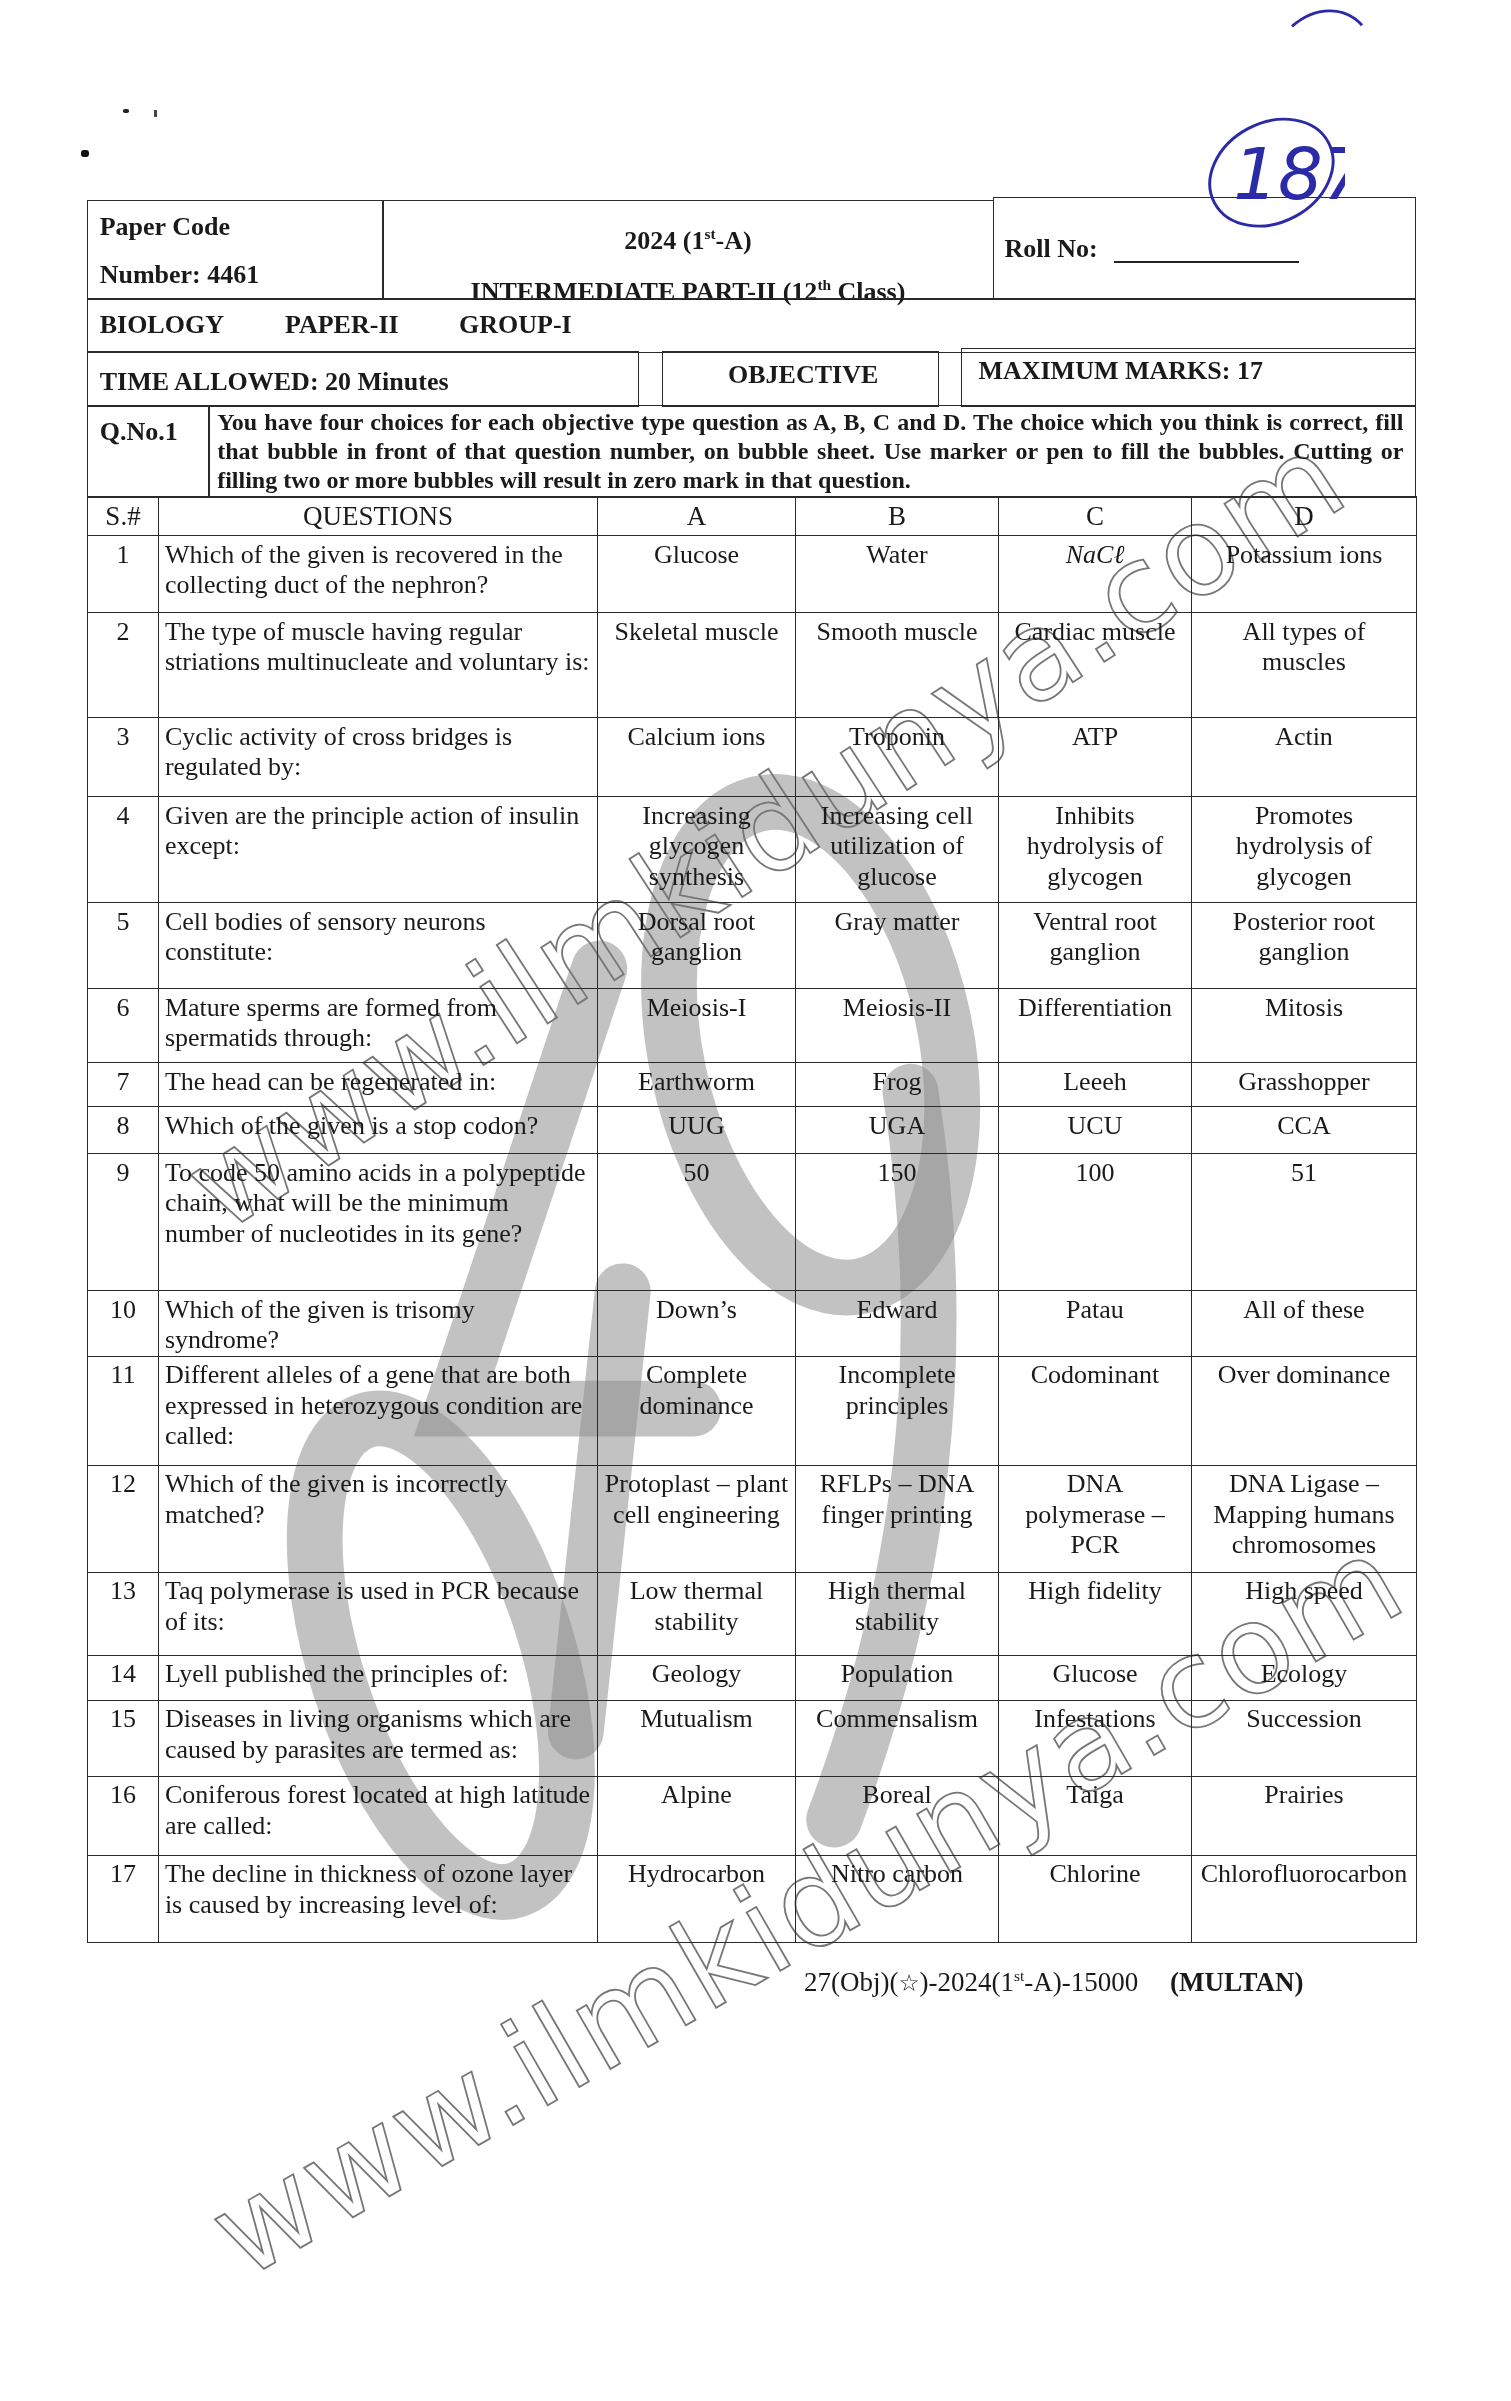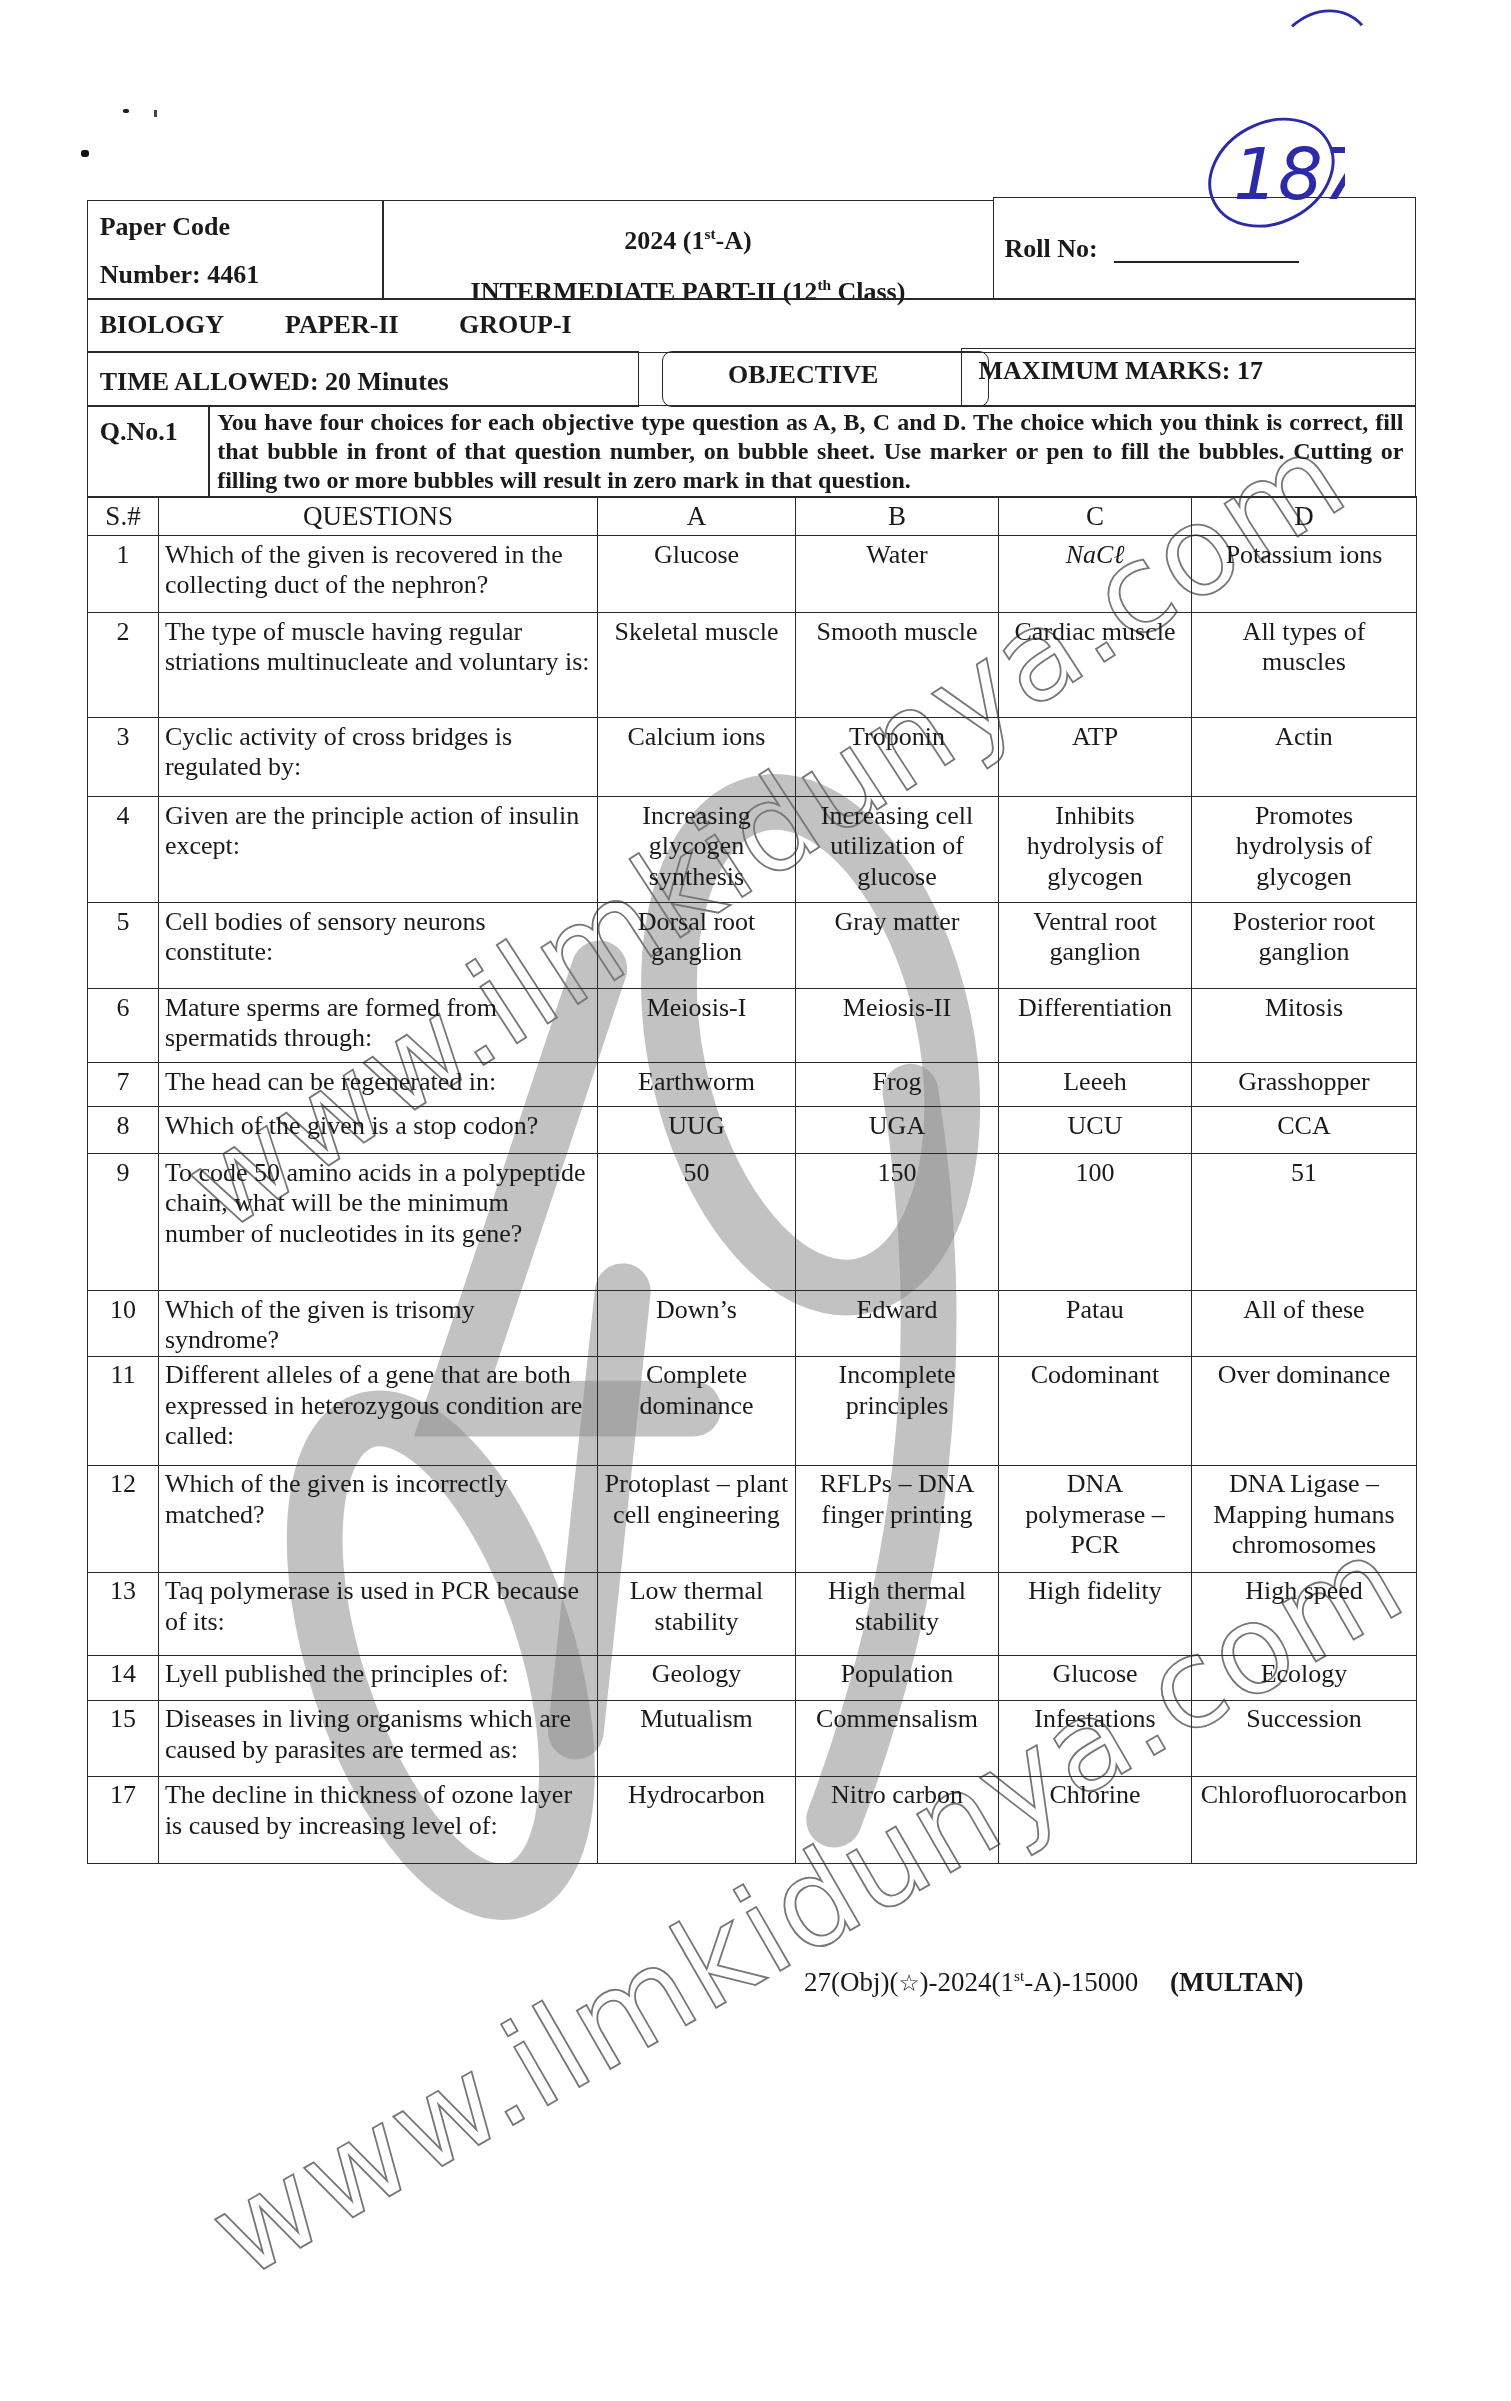--- a/index.html
+++ b/index.html
@@ -94,21 +94,21 @@
 
   <div class="cell" style="left:87px; top:298px; width:1329px; height:55px;">
     <div class="abs txt bold" style="left:11.7px; top:10.6px;">BIOLOGY</div>
     <div class="abs txt bold" style="left:197px; top:10.6px;">PAPER-II</div>
     <div class="abs txt bold" style="left:371px; top:10.6px;">GROUP-I</div>
   </div>
 
   <div class="cell" style="left:87px; top:351px; width:552px; height:56px;text-decoration:underline;">
     <div class="abs txt bold" style="left:11.7px; top:15.3px;">TIME ALLOWED: 20 Minutes</div>
   </div>
-  <div class="cell" style="left:662px; top:351px; width:327px; height:56px;border-radius:10px;">
+  <div class="cell" style="left:662px; top:351px; width:277px; height:56px;">
     <div class="abs txt bold" style="left:65px; top:8.2px;">OBJECTIVE</div>
   </div>
   <div class="cell" style="left:961px; top:348px; width:455px; height:59px;">
     <div class="abs txt bold" style="left:16.4px; top:7px;">MAXIMUM MARKS: 17</div>
   </div>
 
   <div class="cell" style="left:87px; top:405px; width:123px; height:93px;">
     <div class="abs txt bold" style="left:11.7px; top:10.6px;">Q.No.1</div>
   </div>
   <div class="cell" style="left:208px; top:405px; width:1208px; height:93px;">
@@ -248,20 +248,28 @@
         <td class="opt">Ecology</td>
       </tr>
       <tr style="height:76px;">
         <td class="sn">15</td>
         <td class="q">Diseases in living organisms which are caused by parasites are termed as:</td>
         <td class="opt">Mutualism</td>
         <td class="opt">Commensalism</td>
         <td class="opt">Infestations</td>
         <td class="opt">Succession</td>
       </tr>
+      <tr style="height:79px;">
+        <td class="sn">16</td>
+        <td class="q">Coniferous forest located at high latitude are called:</td>
+        <td class="opt">Alpine</td>
+        <td class="opt">Boreal</td>
+        <td class="opt">Taiga</td>
+        <td class="opt">Prairies</td>
+      </tr>
       <tr style="height:87px;">
         <td class="sn">17</td>
         <td class="q">The decline in thickness of ozone layer is caused by increasing level of:</td>
         <td class="opt">Hydrocarbon</td>
         <td class="opt">Nitro carbon</td>
         <td class="opt">Chlorine</td>
         <td class="opt">Chlorofluorocarbon</td>
       </tr>
     </tbody>
   </table>

